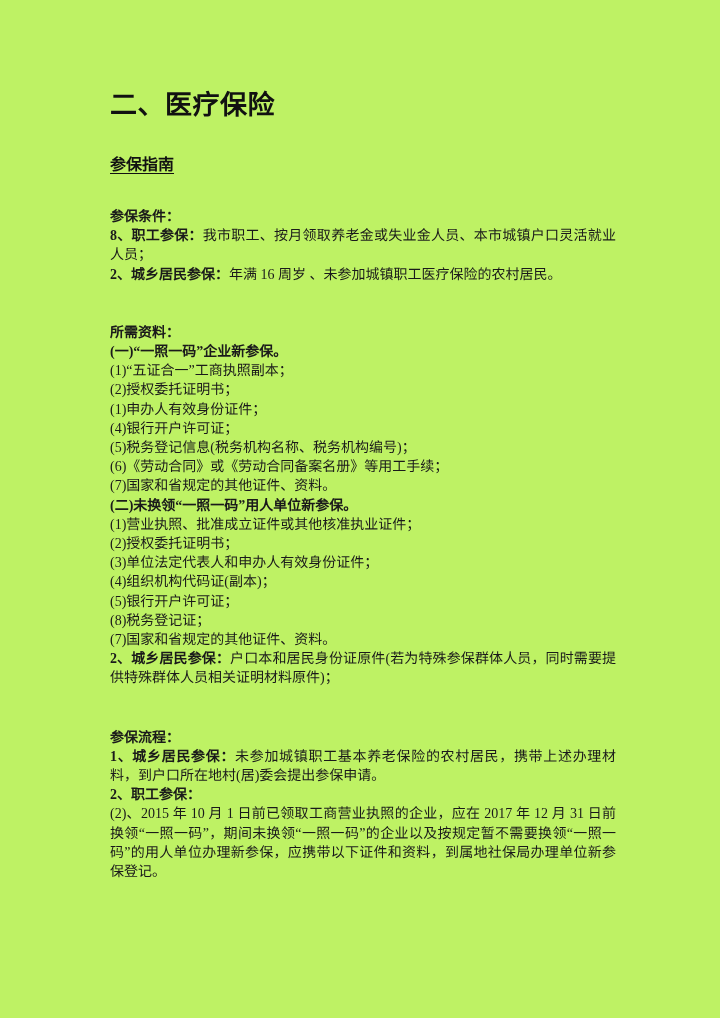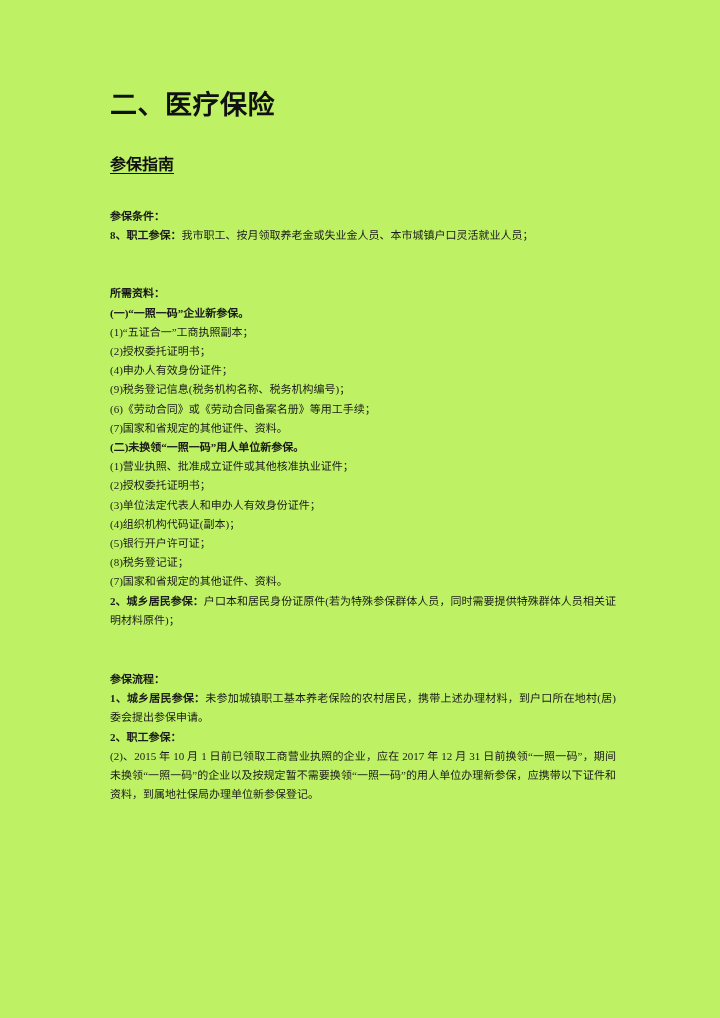--- a/index.html
+++ b/index.html
@@ -63,21 +63,21 @@
   
   .block {
     margin: 0;
     padding: 0;
   }
   .block-gap-lg { padding-top: 39px; }
   .block-gap-xl { padding-top: 40px; }
   .block-gap-first { padding-top: 30px; }
 
   .line {
-    font-size: 11px;
+    font-size: 14px;
     line-height: 19.2px;
     margin: 0;
     text-align: justify;
     text-justify: inter-ideograph;
     word-break: break-all;
     color: #1a1a1a;
   }
   .line.b  { font-weight: 700; }
   .line.r  { font-weight: 400; }
   .line .lead { font-weight: 700; }
@@ -96,30 +96,34 @@
 
     <h2 class="sub-title">参保指南</h2>
 
     <div class="block block-gap-first">
       <p class="line b">参保条件：</p>
 
       <p class="line">
         <span class="lead">8、职工参保：</span><span class="rest">我市职工、按月领取养老金或失业金人员、本市城镇户口灵活就业人员；</span>
       </p>
 
+      <p class="line">
+        <span class="lead">2、城乡居民参保：</span><span class="rest">年满 16 周岁 、未参加城镇职工医疗保险的农村居民。</span>
+      </p>
     </div>
 
     <div class="block block-gap-lg">
       <p class="line b">所需资料：</p>
 
       <p class="line b">(一)“一照一码”企业新参保。</p>
       <p class="line r">(1)“五证合一”工商执照副本；</p>
       <p class="line r">(2)授权委托证明书；</p>
-      <p class="line r">(4)申办人有效身份证件；</p>
-      <p class="line r">(9)税务登记信息(税务机构名称、税务机构编号)；</p>
+      <p class="line r">(1)申办人有效身份证件；</p>
+      <p class="line r">(4)银行开户许可证；</p>
+      <p class="line r">(5)税务登记信息(税务机构名称、税务机构编号)；</p>
       <p class="line r">(6)《劳动合同》或《劳动合同备案名册》等用工手续；</p>
       <p class="line r">(7)国家和省规定的其他证件、资料。</p>
       <p class="line b">(二)未换领“一照一码”用人单位新参保。</p>
       <p class="line r">(1)营业执照、批准成立证件或其他核准执业证件；</p>
       <p class="line r">(2)授权委托证明书；</p>
       <p class="line r">(3)单位法定代表人和申办人有效身份证件；</p>
       <p class="line r">(4)组织机构代码证(副本)；</p>
       <p class="line r">(5)银行开户许可证；</p>
       <p class="line r">(8)税务登记证；</p>
       <p class="line r">(7)国家和省规定的其他证件、资料。</p>

